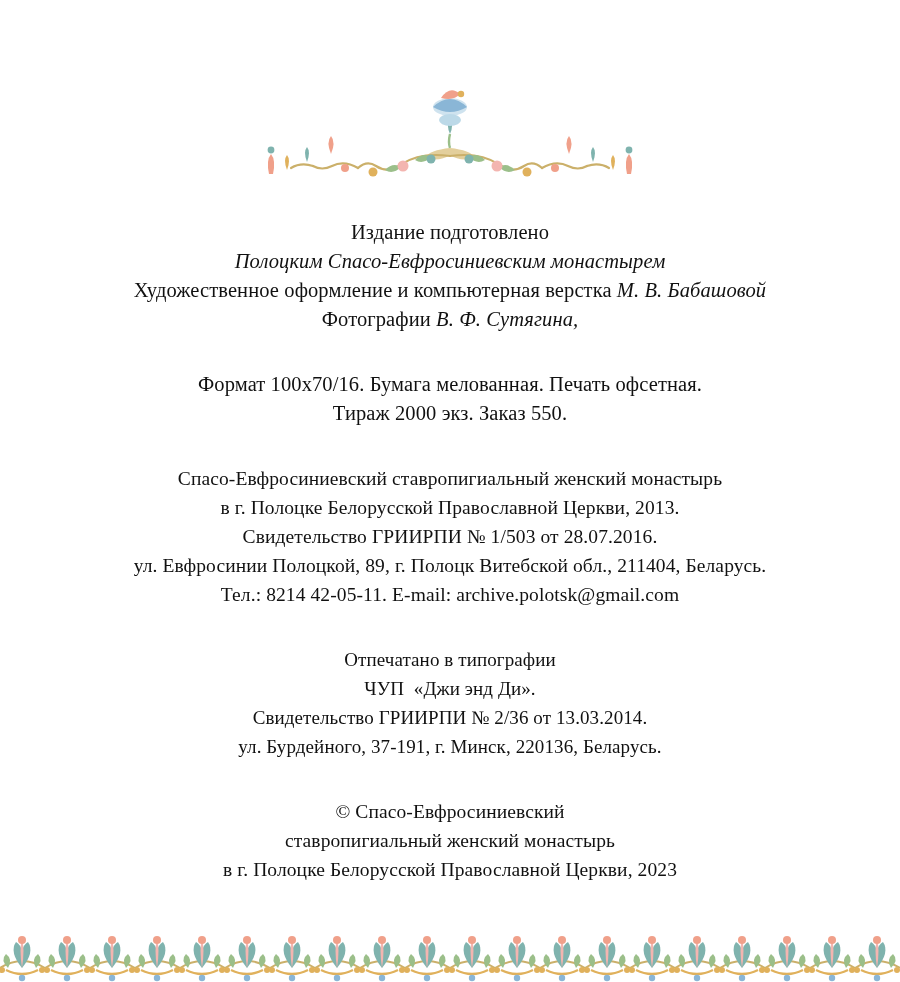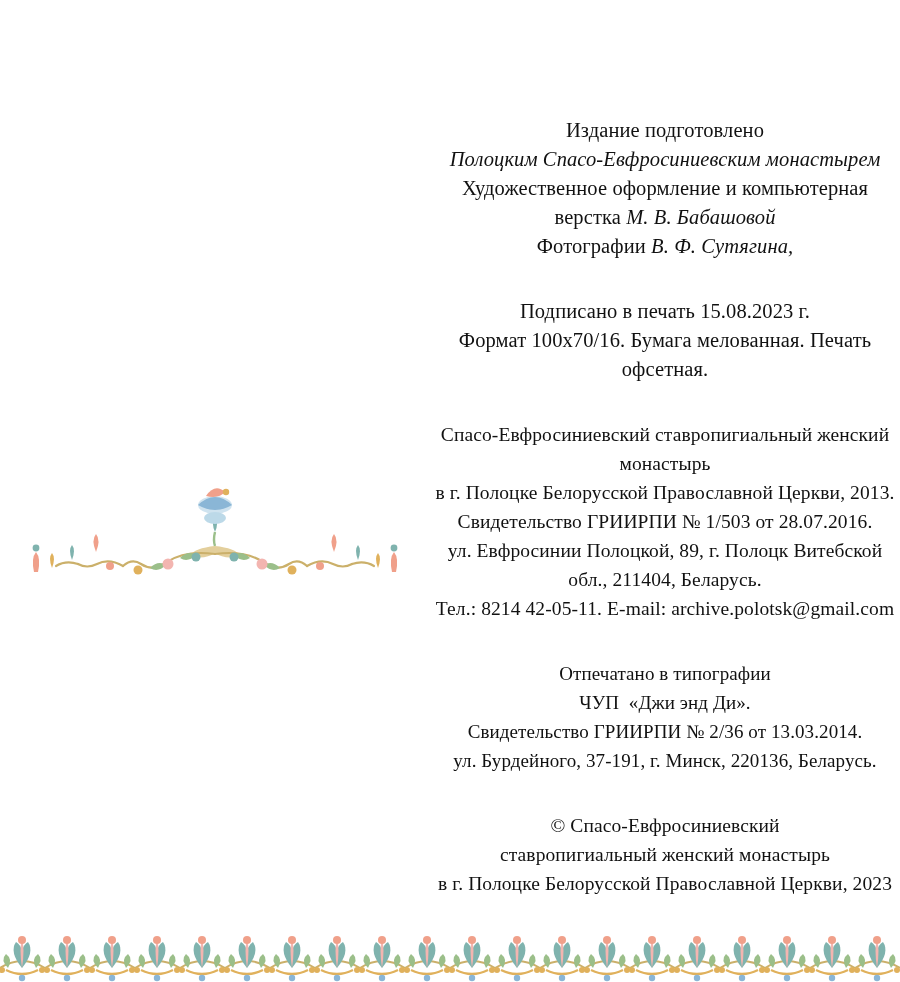--- a/index.html
+++ b/index.html
@@ -14,20 +14,21 @@
     color: #111111;
     overflow: hidden;
     position: relative;
   }
 
   .page {
     width: 900px;
     height: 982px;
     position: relative;
     display: flex;
+    flex-direction: column;
     align-items: center;
   }
 
   
   .top-ornament {
     margin-top: 76px;
     width: 430px;
     height: 110px;
     position: relative;
   }
@@ -143,22 +144,22 @@
   <div class="colophon">
 
     <div class="block block-prepared">
       <div class="line">Издание подготовлено</div>
       <div class="line italic">Полоцким Спасо-Евфросиниевским монастырем</div>
       <div class="line"><span>Художественное оформление и компьютерная верстка </span><span class="italic" style="font-style:italic">М. В. Бабашовой</span></div>
       <div class="line"><span>Фотографии </span><span class="italic" style="font-style:italic">В. Ф. Сутягина,</span></div>
     </div>
 
     <div class="block block-print">
-      <div class="line">Подписано в печать 15.08.2023 г.</div>
       <div class="line">Формат 100х70/16. Бумага мелованная. Печать офсетная.</div>
+      <div class="line">Тираж 2000 экз. Заказ 550.</div>
     </div>
 
     <div class="block block-monastery">
       <div class="line">Спасо-Евфросиниевский ставропигиальный женский монастырь</div>
       <div class="line">в г. Полоцке Белорусской Православной Церкви, 2013.</div>
       <div class="line">Свидетельство ГРИИРПИ № 1/503 от 28.07.2016.</div>
       <div class="line">ул. Евфросинии Полоцкой, 89, г. Полоцк Витебской обл., 211404, Беларусь.</div>
       <div class="line">Тел.: 8214 42-05-11. E-mail: archive.polotsk@gmail.com</div>
     </div>
 

